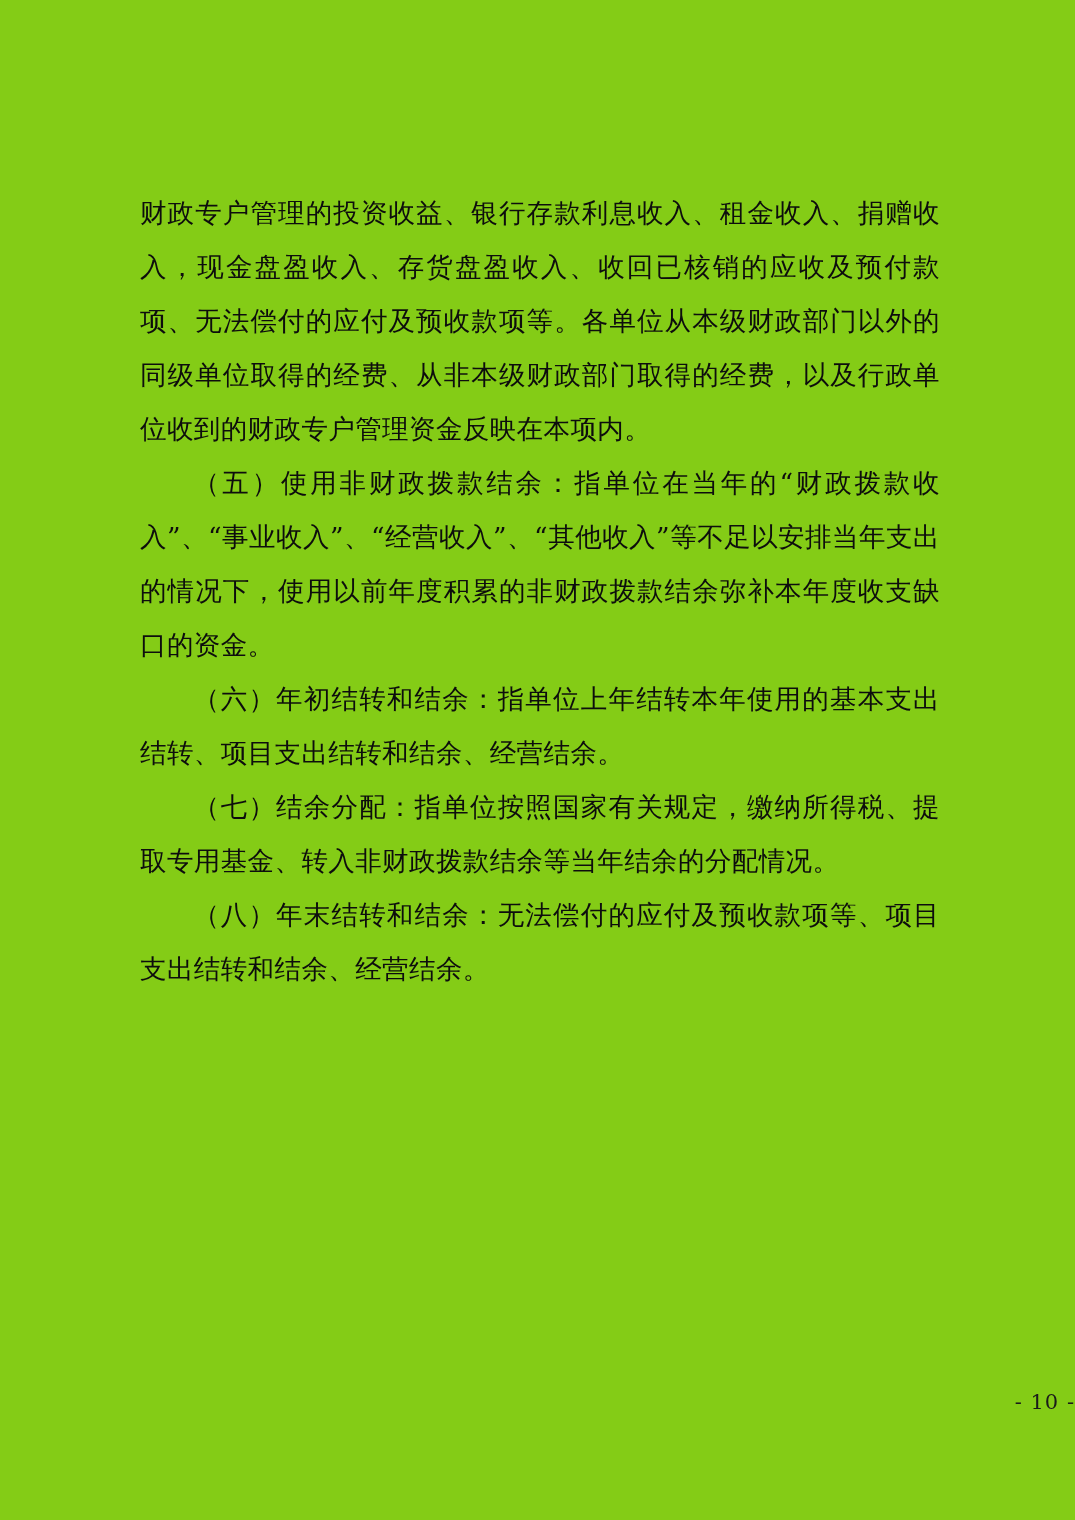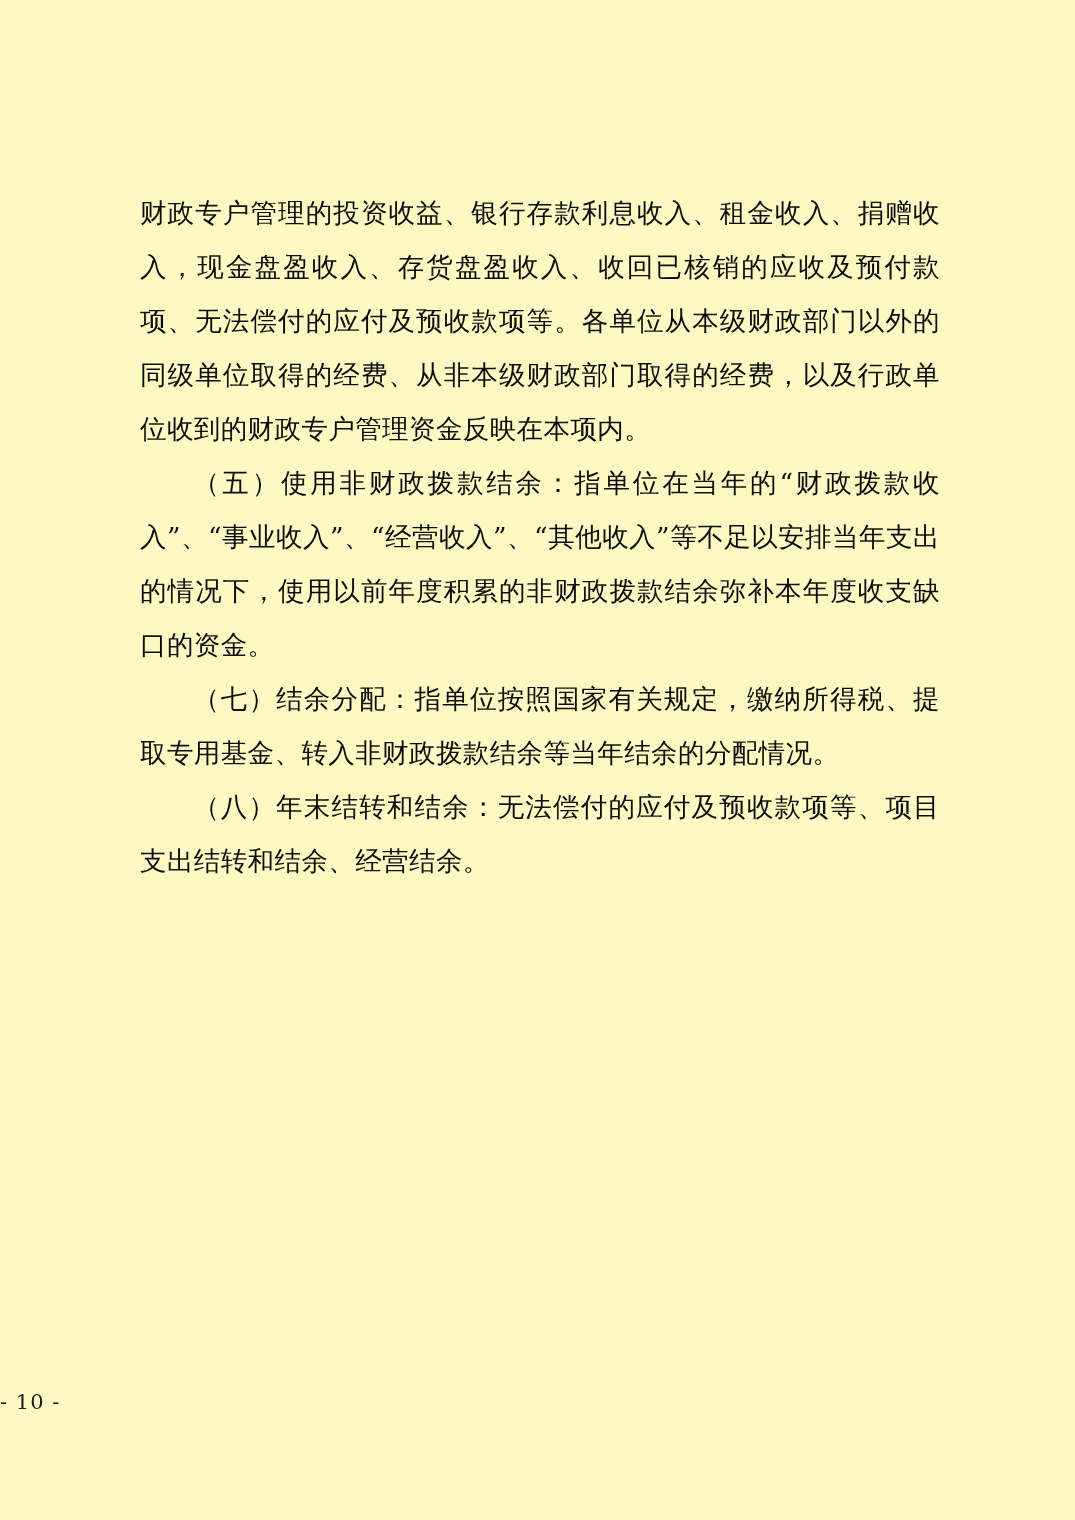--- a/index.html
+++ b/index.html
@@ -4,21 +4,21 @@
 <style>
   html, body {
     margin: 0;
     padding: 0;
     background: #ffffff;
   }
   .page {
     position: relative;
     width: 1075px;
     height: 1520px;
-    background: #fef9c3;
+    background: #84cc16;
     box-sizing: border-box;
     overflow: hidden;
   }
   .content {
     position: absolute;
     left: 140px;
     top: 186px;
     width: 800px;
   }
   .para {
@@ -32,31 +32,32 @@
     letter-spacing: 0.4px;
   }
   .para.indent {
     text-indent: 2em;
   }
   .footer {
     position: absolute;
     left: 0;
     top: 1390px;
     width: 1075px;
-    text-align: left;
+    text-align: right;
     font-family: "DejaVu Serif", "Liberation Serif", serif;
     font-size: 21px;
     color: #1a1a1a;
     letter-spacing: 1px;
   }
 </style>
 </head>
 <body>
 
 <div class="page">
   <div class="content">
     <p class="para">财政专户管理的投资收益、银行存款利息收入、租金收入、捐赠收入，现金盘盈收入、存货盘盈收入、收回已核销的应收及预付款项、无法偿付的应付及预收款项等。各单位从本级财政部门以外的同级单位取得的经费、从非本级财政部门取得的经费，以及行政单位收到的财政专户管理资金反映在本项内。</p>
     <p class="para indent">（五）使用非财政拨款结余：指单位在当年的“财政拨款收入”、“事业收入”、“经营收入”、“其他收入”等不足以安排当年支出的情况下，使用以前年度积累的非财政拨款结余弥补本年度收支缺口的资金。</p>
+    <p class="para indent">（六）年初结转和结余：指单位上年结转本年使用的基本支出结转、项目支出结转和结余、经营结余。</p>
     <p class="para indent">（七）结余分配：指单位按照国家有关规定，缴纳所得税、提取专用基金、转入非财政拨款结余等当年结余的分配情况。</p>
     <p class="para indent">（八）年末结转和结余：无法偿付的应付及预收款项等、项目支出结转和结余、经营结余。</p>
   </div>
   <div class="footer">- 10 -</div>
 </div>
 
 </body></html>

